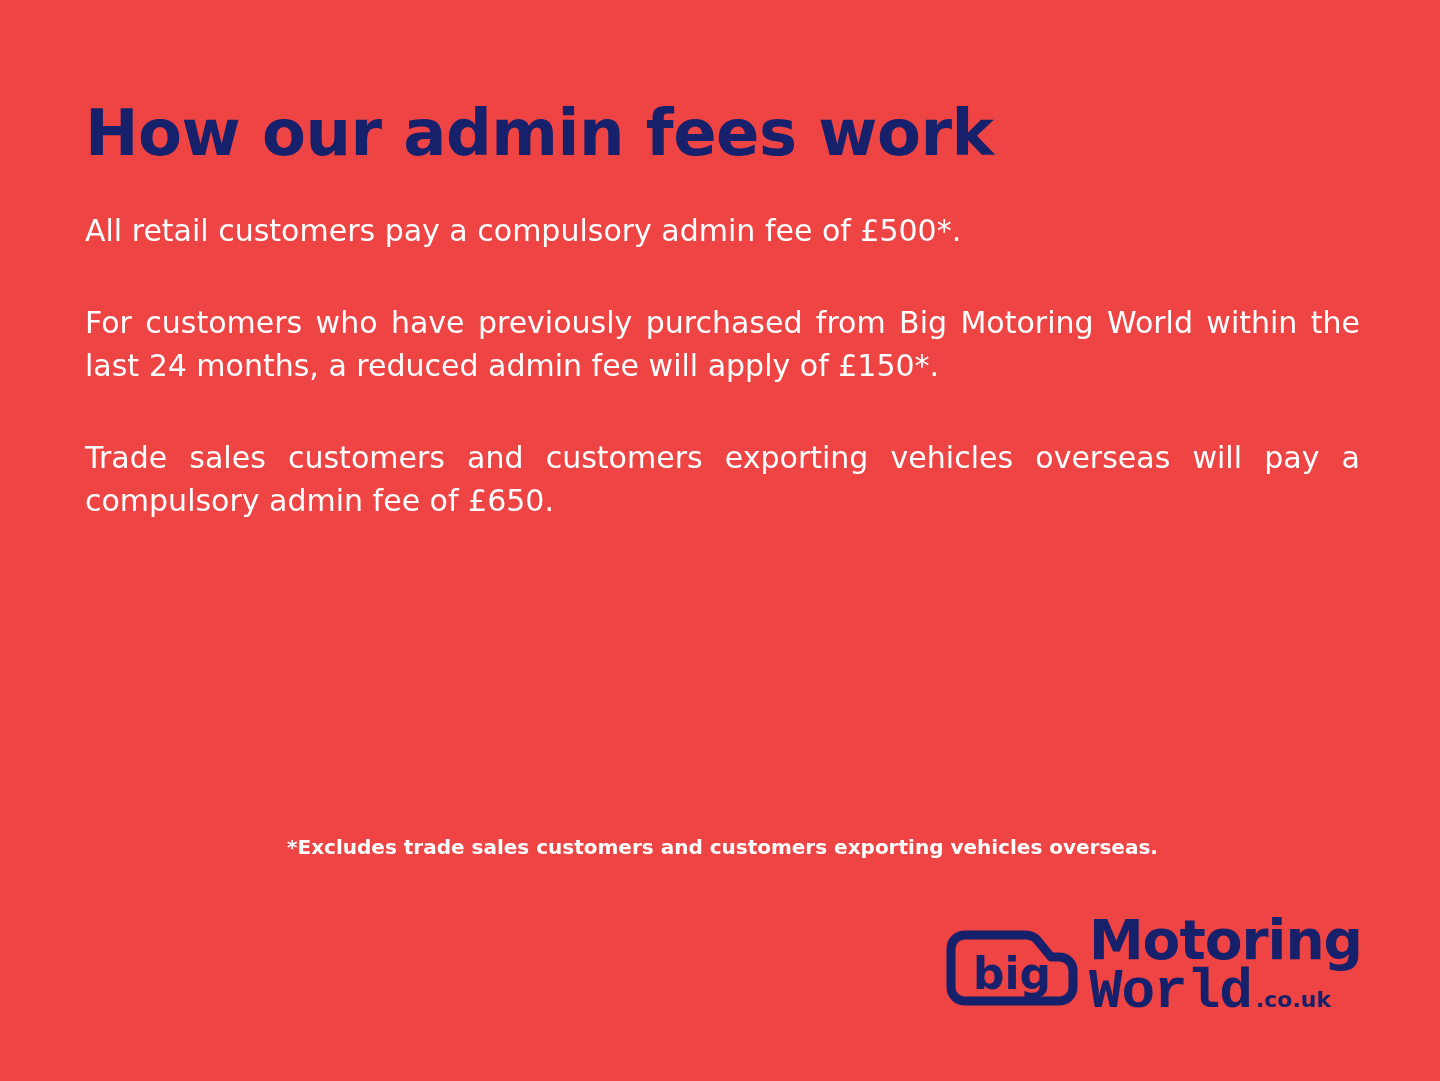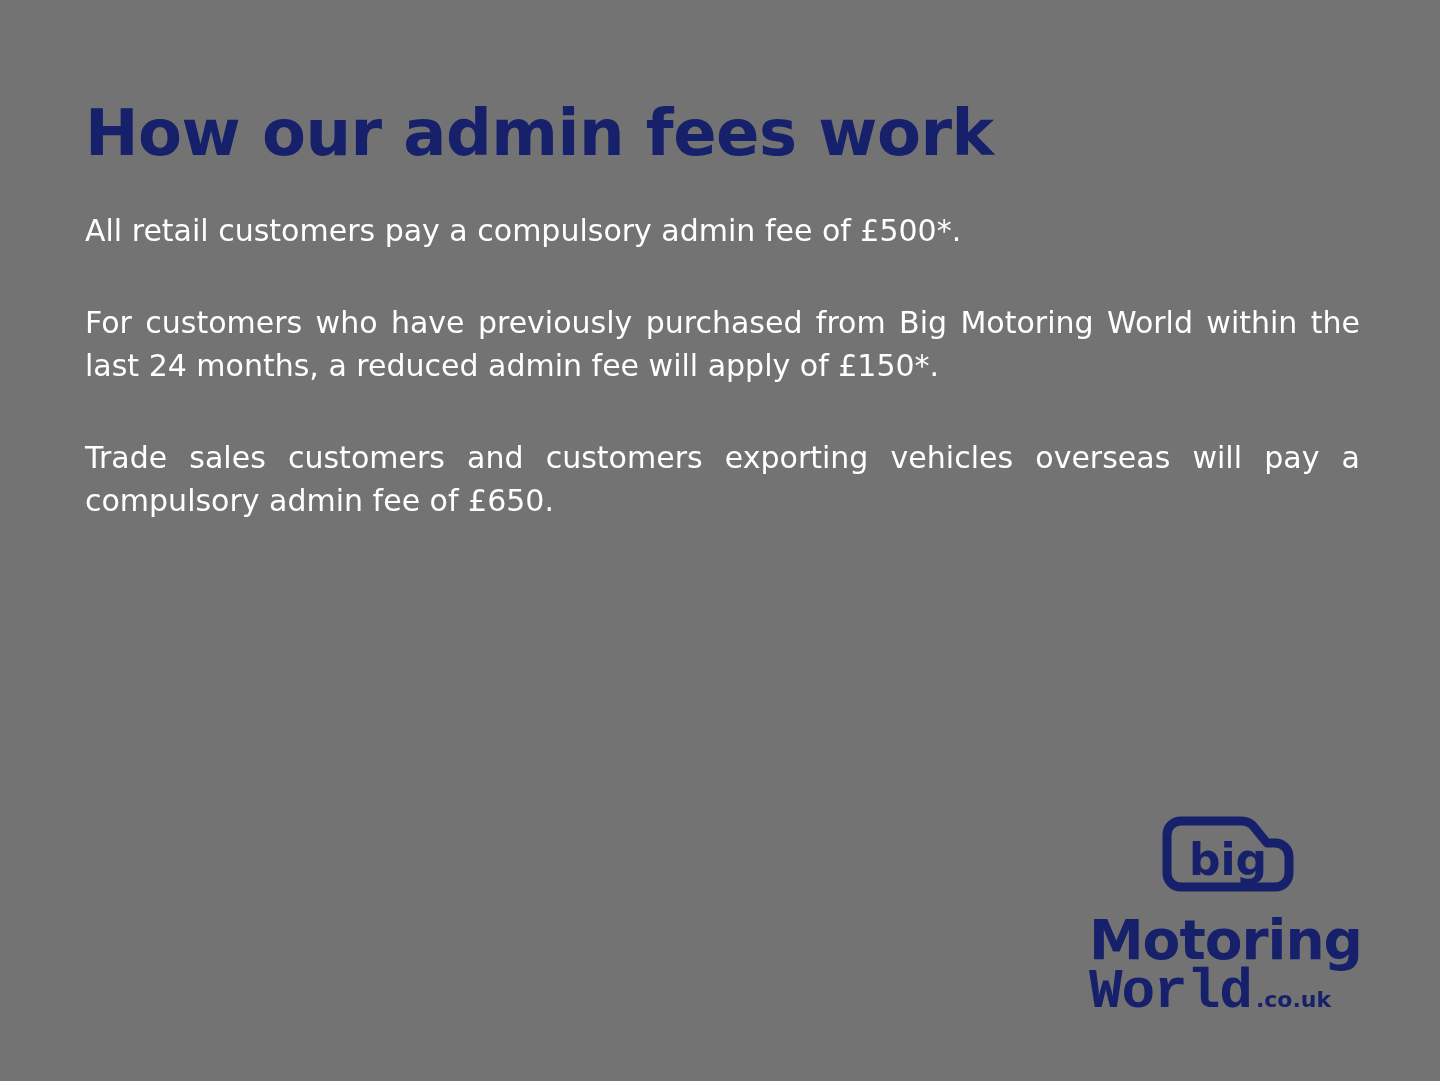--- a/index.html
+++ b/index.html
@@ -10,21 +10,21 @@
     width: 1440px;
     height: 1081px;
     background: #22D3EE;
     font-family: "Liberation Sans", sans-serif;
     overflow: hidden;
   }
   .slide {
     position: relative;
     width: 1440px;
     height: 1081px;
-    background: #737373;
+    background: #ef4444;
     box-sizing: border-box;
     padding: 100px 80px 0 85px;
   }
   .headline {
     font-size: 64px;
     font-weight: bold;
     color: #17216B;
     letter-spacing: -0.5px;
     line-height: 1.05;
     margin: 0 0 42px 0;
@@ -62,23 +62,21 @@
     color: #FFFFFF;
     text-align: center;
     font-family: "DejaVu Sans", sans-serif;
     font-weight: 700;
   }
   .logo-wrap {
     position: absolute;
     right: 78px;
     bottom: 62px;
     display: flex;
-    align-items: center;
     gap: 10px;
-    flex-direction: column;
   }
   .logo-mark {
     display: block;
   }
   .logo-text {
     display: flex;
     flex-direction: column;
     line-height: 0.94;
   }
   .logo-line1 {
@@ -112,20 +110,21 @@
 
 <div class="slide">
 
   <h1 class="headline">How our admin fees work</h1>
 
 
   <p class="body-para">All retail customers pay a compulsory admin fee of £500*.</p>
   <p class="body-para">For customers who have previously purchased from Big Motoring World within the last 24 months, a reduced admin fee will apply of £150*.</p>
   <p class="body-para">Trade sales customers and customers exporting vehicles overseas will pay a compulsory admin fee of £650.</p>
 
+  <div class="footnote">*Excludes trade sales customers and customers exporting vehicles overseas.</div>
 
   <div class="logo-wrap">
     <span class="logo-mark">
       <svg width="140" height="100" viewBox="0 0 140 100" xmlns="http://www.w3.org/2000/svg">
         <path d="M12 40 L12 34 C12 26 18 20 26 20 L86 20 C92 20 96 22 99 26 L112 42 L120 42 C128 42 134 48 134 56 L134 72 C134 80 128 86 120 86 L26 86 C18 86 12 80 12 72 Z" fill="none" stroke="#17216B" stroke-width="9" stroke-linejoin="round"></path>
         <text x="34" y="74" font-family="DejaVu Sans, sans-serif" font-size="44" font-weight="bold" fill="#17216B">big</text>
       </svg>
     </span>
     <span class="logo-text">
       <span class="logo-line1">Motoring</span>

